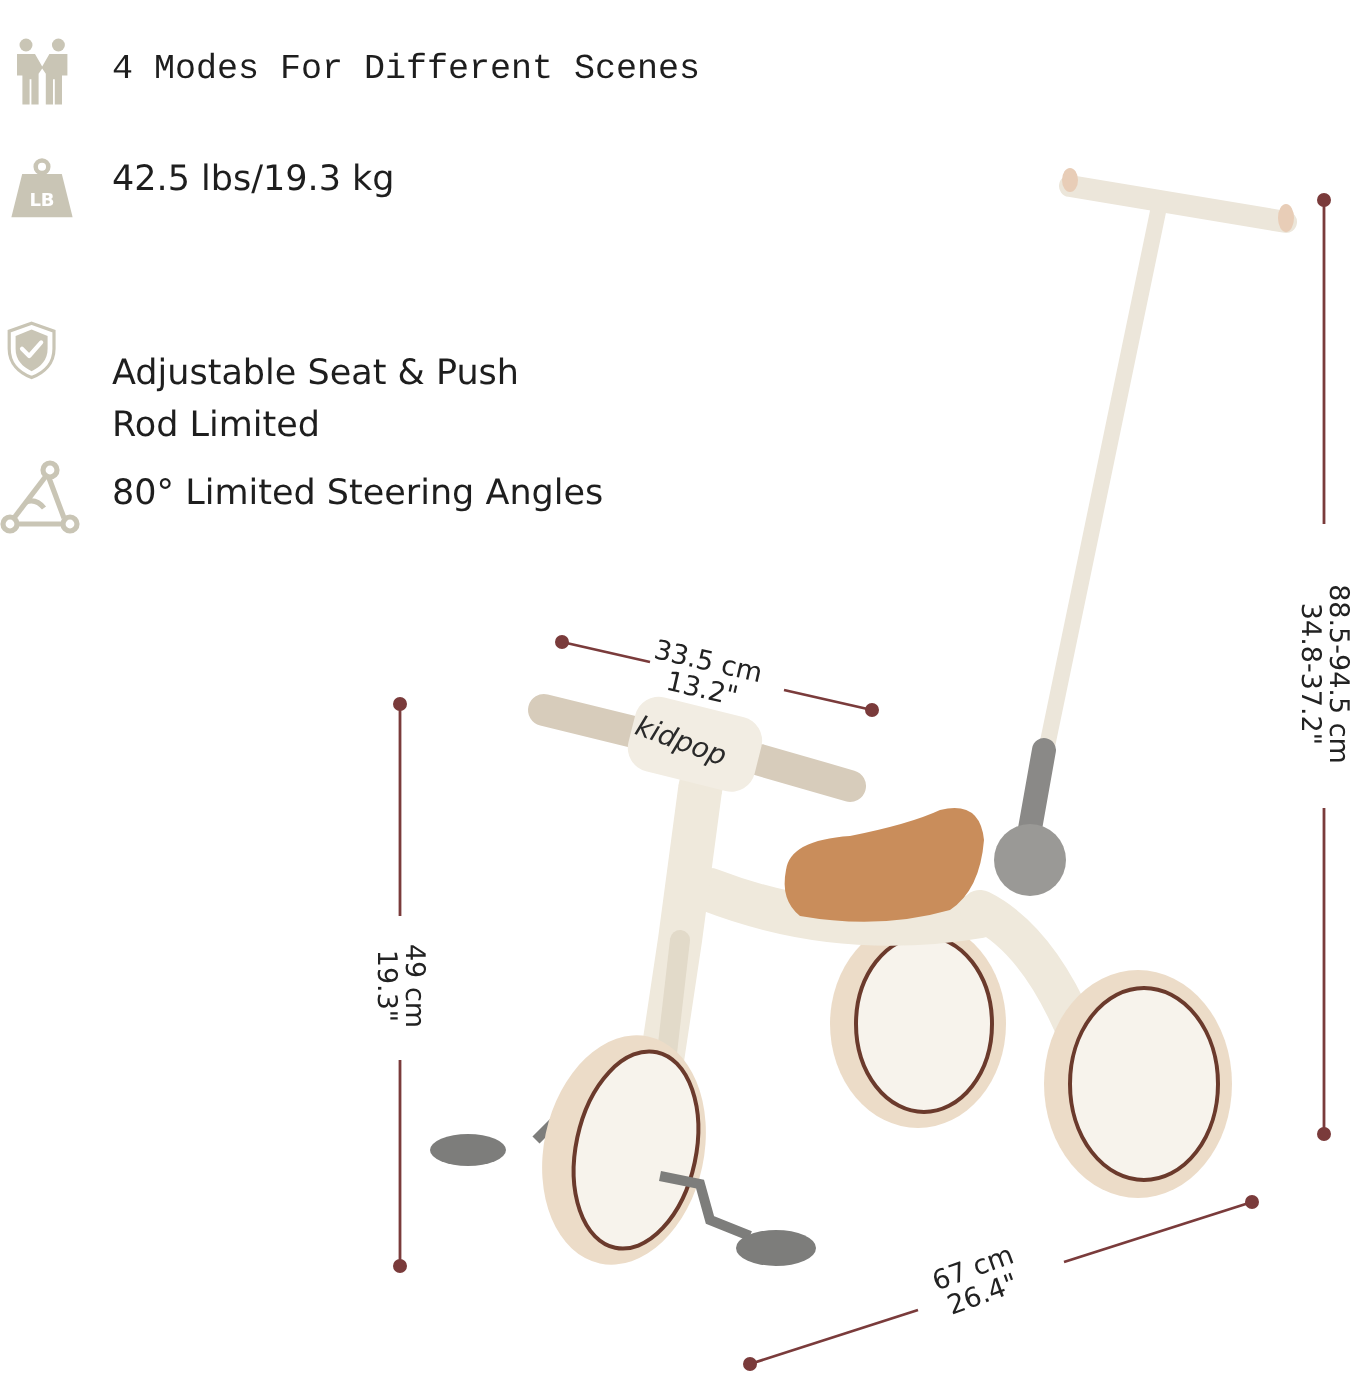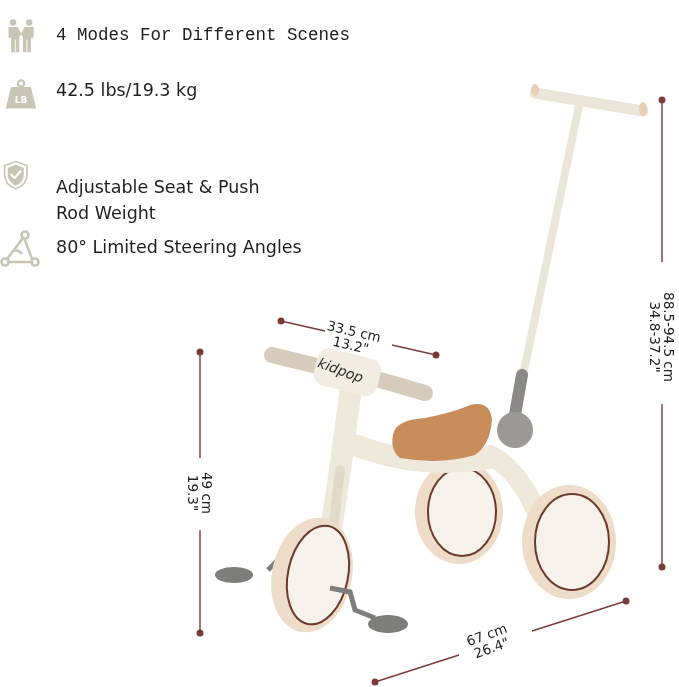--- a/index.html
+++ b/index.html
@@ -39,21 +39,21 @@
 </div>
 
 <div class="feature" style="top:158px;">
   <svg class="icon" viewBox="0 0 40 40" style="margin-left:3px;width:32px;height:36px;">
     <path d="M16 2 L30 7 V18 C30 27 24 33 16 36 C8 33 2 27 2 18 V7 Z" fill="none" stroke="#c9c5b5" stroke-width="2"></path>
     <path d="M16 6 L26 10 V18 C26 25 22 29 16 32 C10 29 6 25 6 18 V10 Z" fill="#c9c5b5"></path>
     <path d="M10 18 l4.5 4.5 L22 14" fill="none" stroke="#ffffff" stroke-width="2.6" stroke-linecap="round" stroke-linejoin="round"></path>
   </svg>
   <div class="text" style="top:-4px;margin-top:20px;">
     <div>Adjustable Seat &amp; Push</div>
-    <div>Rod Weight</div>
+    <div>Rod Limited</div>
   </div>
 </div>
 
 <div class="feature" style="top:229px;">
   <svg class="icon" viewBox="0 0 40 40" style="margin-left:0px;width:40px;height:40px;">
     <g fill="none" stroke="#c9c5b5" stroke-width="2.6">
       <circle cx="25" cy="6" r="3.5"></circle>
       <circle cx="5" cy="33" r="3.5"></circle>
       <circle cx="35" cy="33" r="3.5"></circle>
       <line x1="23" y1="9" x2="7" y2="30"></line>

